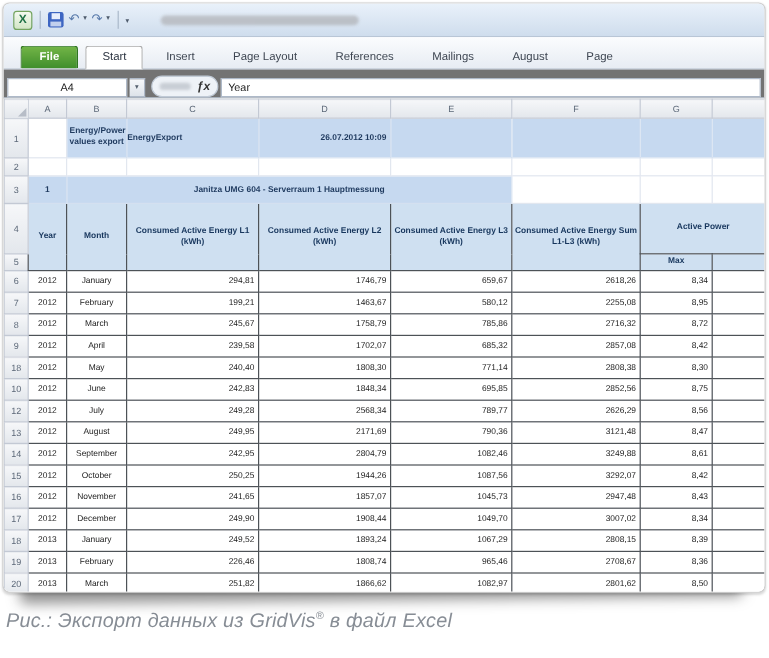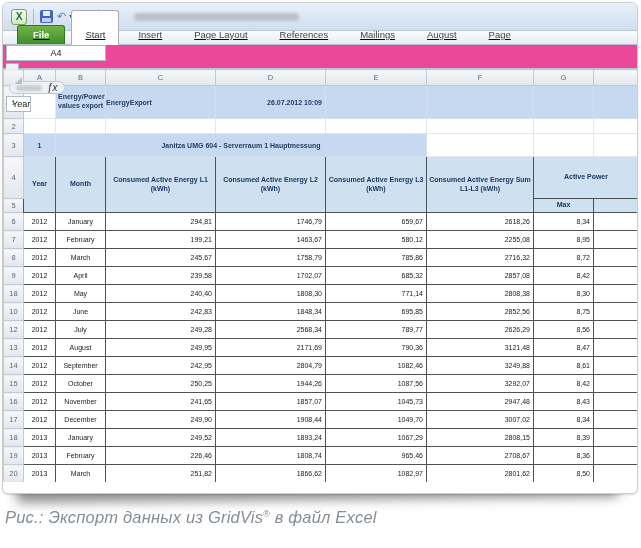--- a/index.html
+++ b/index.html
@@ -27,43 +27,43 @@
   .saveicon::before { content:""; position:absolute; left:3px; top:1px; width:7px;
      height:5px; background:#e8eefc; }
   .saveicon::after { content:""; position:absolute; left:2px; bottom:1px; width:9px;
      height:4px; background:#c2d0ee; }
   .arrowbtn { color:#5a7bac; font-size:11px; line-height:13px; }
   .arrowbtn .dd, .qatdd { color:#4d5a6b; font-size:6px; vertical-align:2px; }
   .titleblur { width:165px; height:8px; margin-left:26px; background:#b4b7bc;
      border-radius:4px; filter:blur(1.5px); opacity:.8; }
 
   
-  .tabstrip { height:14px; background:linear-gradient(#fbfcfe,#e7ecf3);
+  .tabstrip { height:27px; background:linear-gradient(#fbfcfe,#e7ecf3);
      border-bottom:1px solid #b4bfcd; display:flex; align-items:flex-end;
-     padding-left:14px;text-decoration:underline; }
-  .tab { display:inline-block; padding:18px 13px 4px; font-size:9.5px; color:#3e4652;
+     padding-left:14px; }
+  .tab { display:inline-block; padding:3px 13px 4px; font-size:9.5px; color:#3e4652;
      border-radius:3px 3px 0 0; margin-right:6px; white-space:nowrap; }
   .tab.file { background:linear-gradient(#72b447,#3f8e2b); color:#fff; font-weight:bold;
      border:1px solid #2f7520; border-bottom:none; padding:3px 15px 4px; }
   .tab.active { background:#ffffff; border:1px solid #ababab; border-bottom:1px solid #fff;
      color:#2b3340; margin-bottom:-1px; }
 
   
-  .formulabar { height:24px; background:#ec4899; border-bottom:1px solid #b6c1cf;
-     display:flex; align-items:flex-start; padding:0 3px; gap:2px;flex-direction:column; }
+  .formulabar { height:24px; background:#737373; border-bottom:1px solid #b6c1cf;
+     display:flex; align-items:flex-end; padding:0 3px; gap:2px; }
   .namebox { width:100px; height:16px; background:#fff; border:1px solid #aeb9c8;
      font-size:9px; color:#222; text-align:center; line-height:15px; }
   .namedd { width:13px; height:16px; background:linear-gradient(#f6f8fa,#dde3ea);
      border:1px solid #aeb9c8; border-left:none; font-size:6px; color:#55606e;
      text-align:center; line-height:15px; }
   .fxgroup { display:flex; align-items:center; height:18px; background:#eef2f7;
      border:1px solid #c0cad6; border-radius:9px; padding:0 6px; margin-left:3px; gap:5px; }
   .fxsmudge { width:26px; height:6px; background:#b9bfc7; border-radius:3px;
      filter:blur(1.2px); opacity:.7; }
-  .fx { font-size:10px; font-style:italic; font-weight:normal; color:#333; }
+  .fx { font-size:10px; font-style:italic; font-weight:bold; color:#333; }
   .formulafield { flex:1; height:16px; background:#fff; border:1px solid #aeb9c8;
      font-size:9px; color:#222; line-height:15px; padding-left:5px; }
 
   
   .sheet { height:413px; background:#fff; overflow:hidden; }
   table { border-collapse:collapse; table-layout:fixed; width:635px; font-size:7px;
      color:#1a1a1a; }
   td, th { overflow:hidden; vertical-align:middle; }
   th.colh, th.rowh, th.corner { background:linear-gradient(#f6f7f9,#e3e7ec);
      border:1px solid #c3c9d4; color:#5c6878; font-weight:normal; font-size:7.5px;

